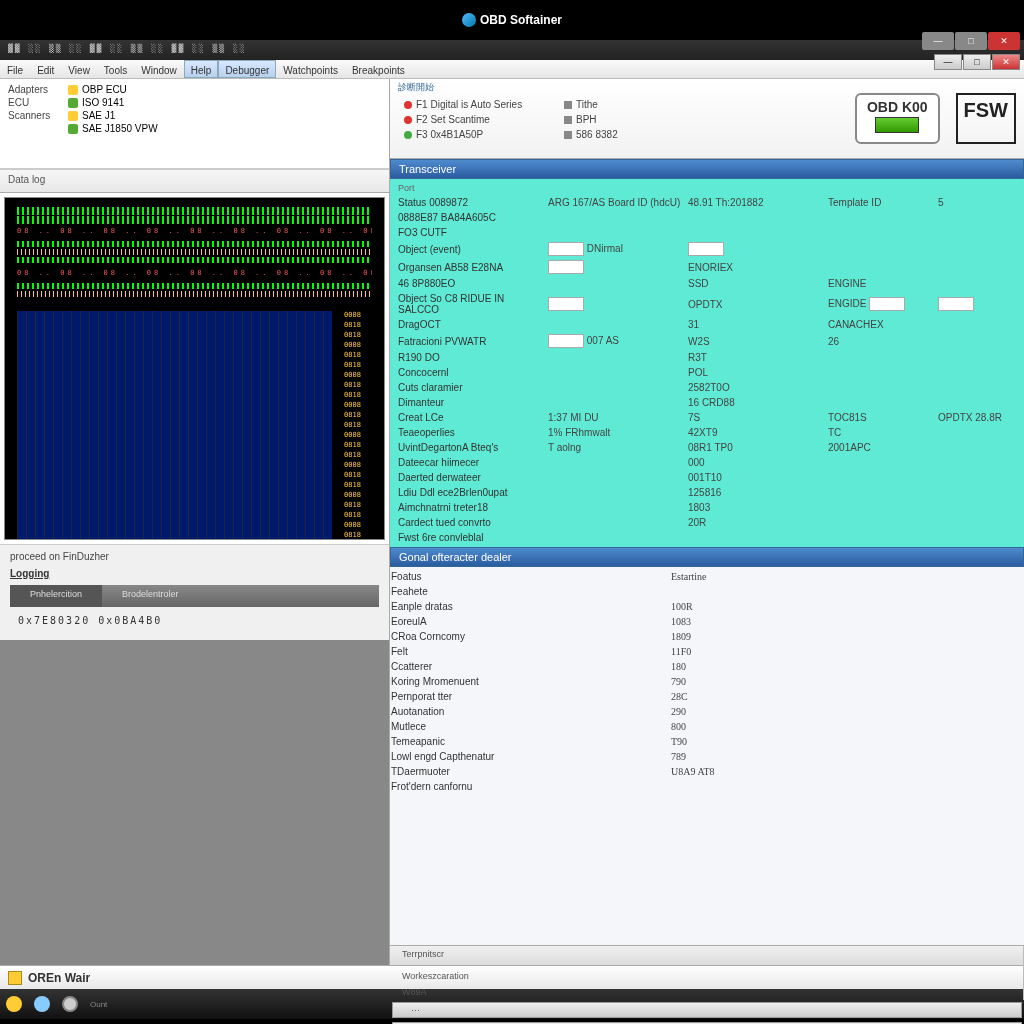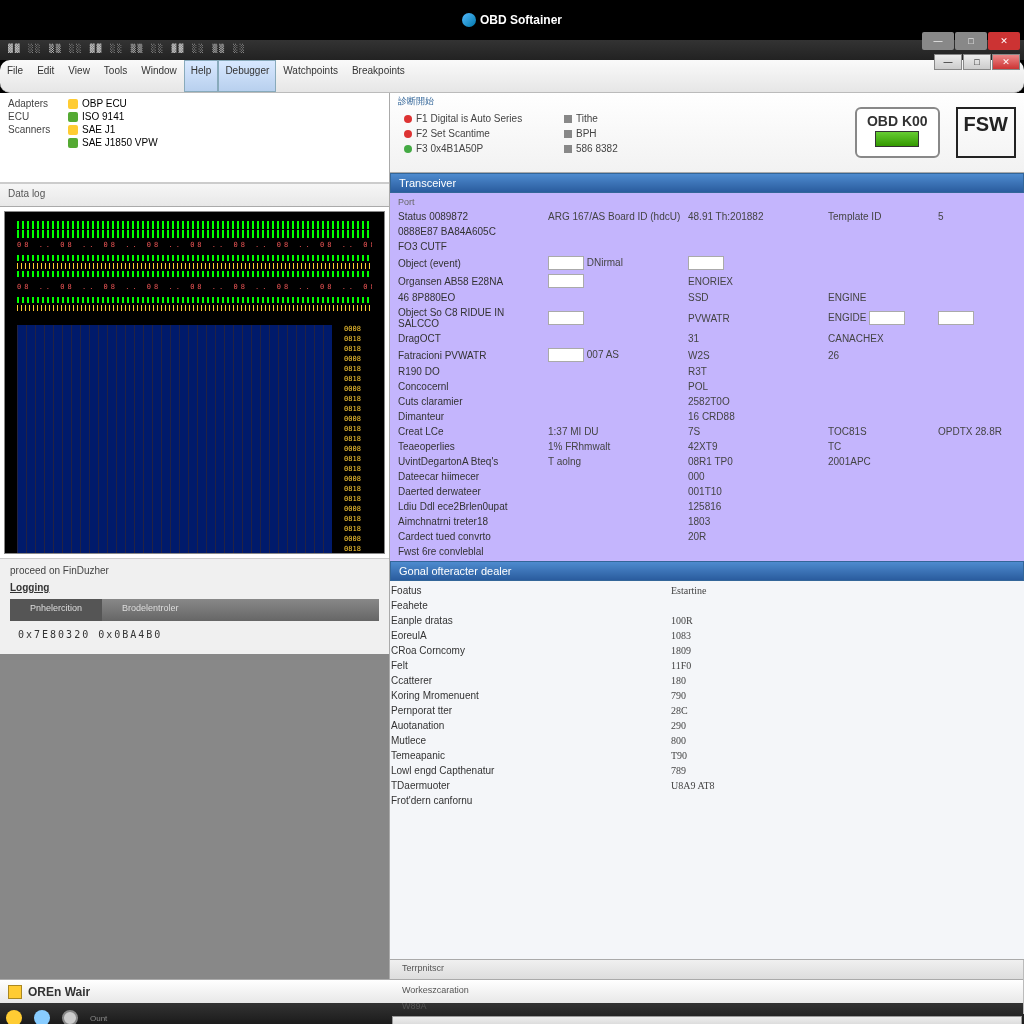--- a/index.html
+++ b/index.html
@@ -10,21 +10,21 @@
 .osbadge { position:absolute; right:4px; top:32px; display:flex; gap:1px; }
 .osbadge span { width:32px; height:18px; display:inline-flex; align-items:center; justify-content:center; font-size:9px; color:#fff; border-radius:2px; }
 .osb1{background:#888}.osb2{background:#888}.osb3{background:#c33}
 
 .topstrip { height:20px; background:linear-gradient(#333,#222); }
 .topstrip .tx{font-size:8px;color:#bbb;padding:4px 8px;font-family:monospace;letter-spacing:2px;}
 .winbtns{position:absolute;right:4px;top:54px;display:flex;gap:1px;}
 .winbtns span{width:28px;height:16px;display:inline-flex;align-items:center;justify-content:center;font-size:9px;background:linear-gradient(#eee,#ccc);border:1px solid #888;}
 .winbtns .close{background:linear-gradient(#e88,#c33);color:#fff;}
 
-.menubar { height:33px; background:linear-gradient(#fafafa,#e6e6e6); border-bottom:1px solid #bbb; display:flex; font-size:10px;border-radius:10px; }
+.menubar { height:19px; background:linear-gradient(#fafafa,#e6e6e6); border-bottom:1px solid #bbb; display:flex; font-size:10px; }
 .menubar span { padding:5px 7px; color:#333; cursor:default; }
 .menubar .hl { background:linear-gradient(#d8e8ff,#b8d0ee); border:1px solid #8ab; padding:4px 6px;}
 
 .cols { display:flex; height:calc(100% - 40px - 20px - 24px - 24px - 30px); }
 .left { width:390px; border-right:1px solid #aaa; display:flex; flex-direction:column; background:#fff; }
 .right { flex:1; display:flex; flex-direction:column; background:#f4f6f9; }
 
 .tree-head { height:90px; border-bottom:1px solid #ccc; display:flex; font-size:10px; }
 .tree-head .c1{width:60px;padding:4px;color:#444;}
 .tree-head .c2{flex:1;padding:4px;}
@@ -63,21 +63,21 @@
 .band .row{padding:2px 0;display:flex;align-items:center;gap:4px;}
 .band .red{width:8px;height:8px;background:#d33;border-radius:50%;display:inline-block;}
 .band .grn{width:8px;height:8px;background:#4a4;border-radius:50%;display:inline-block;}
 .band .gry{width:8px;height:8px;background:#888;display:inline-block;}
 .obdbox{margin:14px 8px;border:2px solid #888;border-radius:6px;padding:4px 10px;background:#fff;text-align:center;}
 .obdbox .t{font-size:14px;font-weight:bold;color:#333;}
 .obdbox .chip{width:44px;height:16px;background:linear-gradient(#6c3,#390);border:1px solid #333;margin:2px auto;}
 .logo{margin:14px 8px;font-size:20px;font-weight:bold;font-family:Arial;color:#222;border:2px solid #222;padding:4px 6px;}
 
 .section-hdr{background:linear-gradient(#4e8bcf,#2a5c9e);color:#fff;font-size:11px;padding:3px 8px;border:1px solid #369;}
-.form{padding:2px 8px;font-size:10px;background:#c4b5fd;}
+.form{padding:2px 8px;font-size:10px;background:#5eead4;}
 .form .r{display:flex;padding:2px 0;align-items:center;}
 .form .lbl{width:150px;color:#333;}
 .form .v2{width:140px;color:#444;}
 .form .v3{width:140px;color:#444;}
 .form .v4{width:110px;color:#444;}
 .form .v5{color:#444;}
 .form input{width:36px;height:14px;border:1px solid #aaa;font-size:9px;padding:0 2px;}
 .form .sub{font-size:9px;color:#666;padding:2px 0;}
 
 .form2{padding:2px 1px;font-size:10px;background:#f4f6f9;flex:1;overflow:hidden;}
@@ -369,21 +369,21 @@
           <div class="r">
             <span class="lbl">46 8P880EO</span>
             <span class="v2"> </span>
             <span class="v3">SSD</span>
             <span class="v4">ENGINE</span>
             <span class="v5"></span>
           </div>
           <div class="r">
             <span class="lbl">Object So C8 RIDUE IN SALCCO</span>
             <span class="v2"><input style=""> </span>
-            <span class="v3">PVWATR</span>
+            <span class="v3">OPDTX</span>
             <span class="v4">ENGIDE <input style=""></span>
             <span class="v5"><input style=""></span>
           </div>
           <div class="r">
             <span class="lbl">DragOCT</span>
             <span class="v2"> </span>
             <span class="v3">31</span>
             <span class="v4">CANACHEX</span>
             <span class="v5"></span>
           </div>

